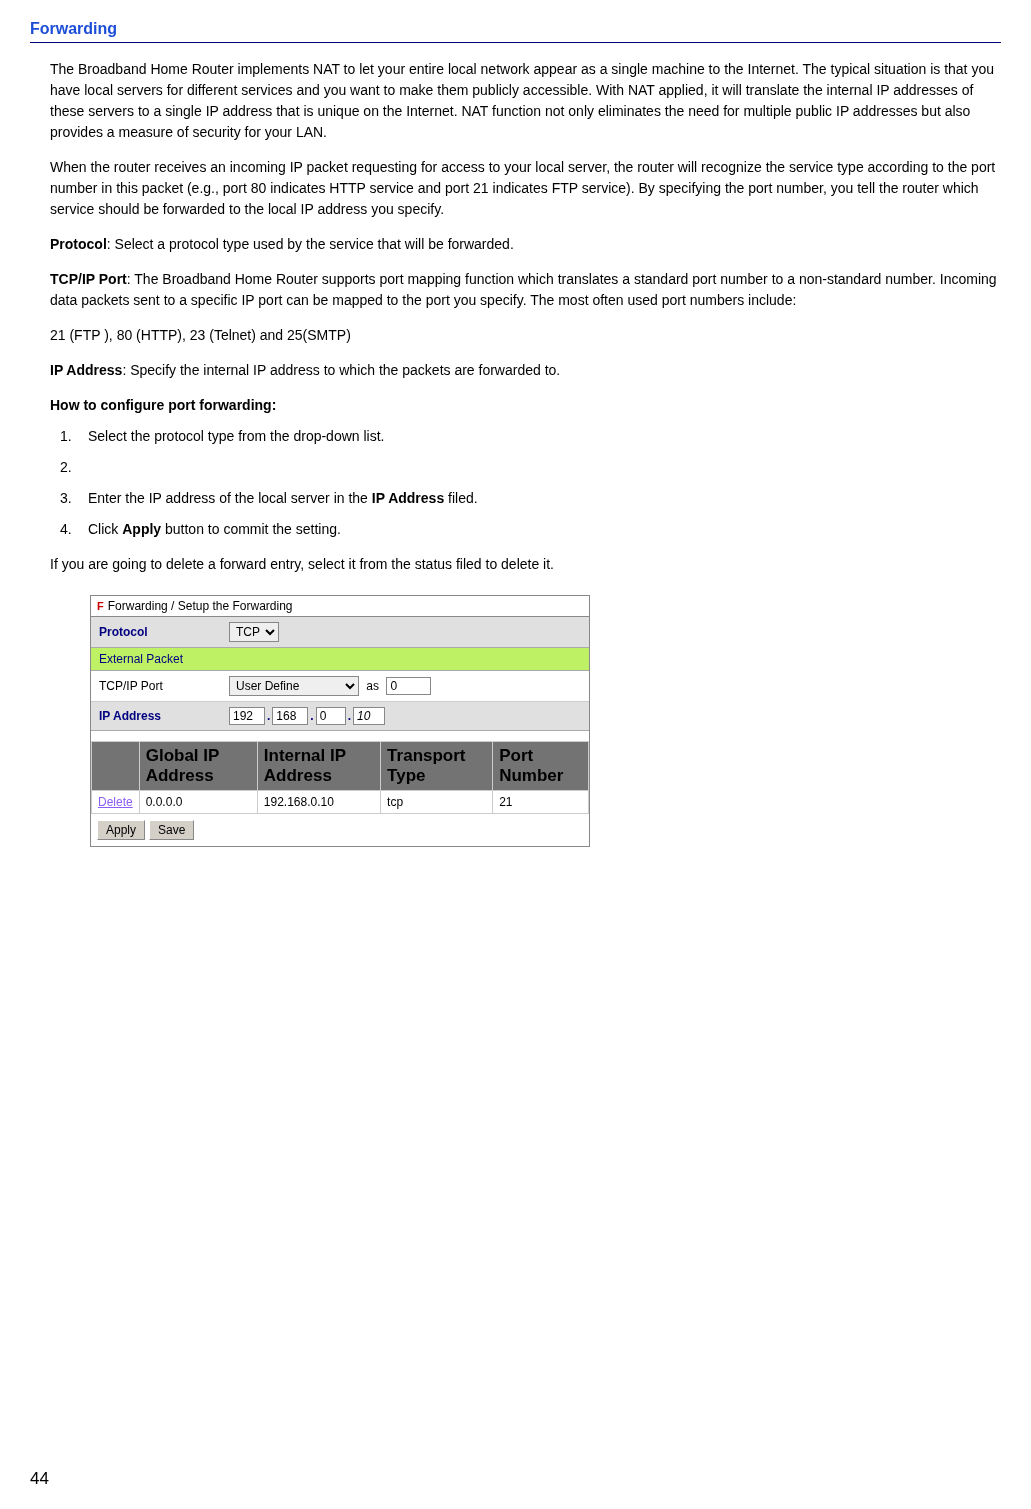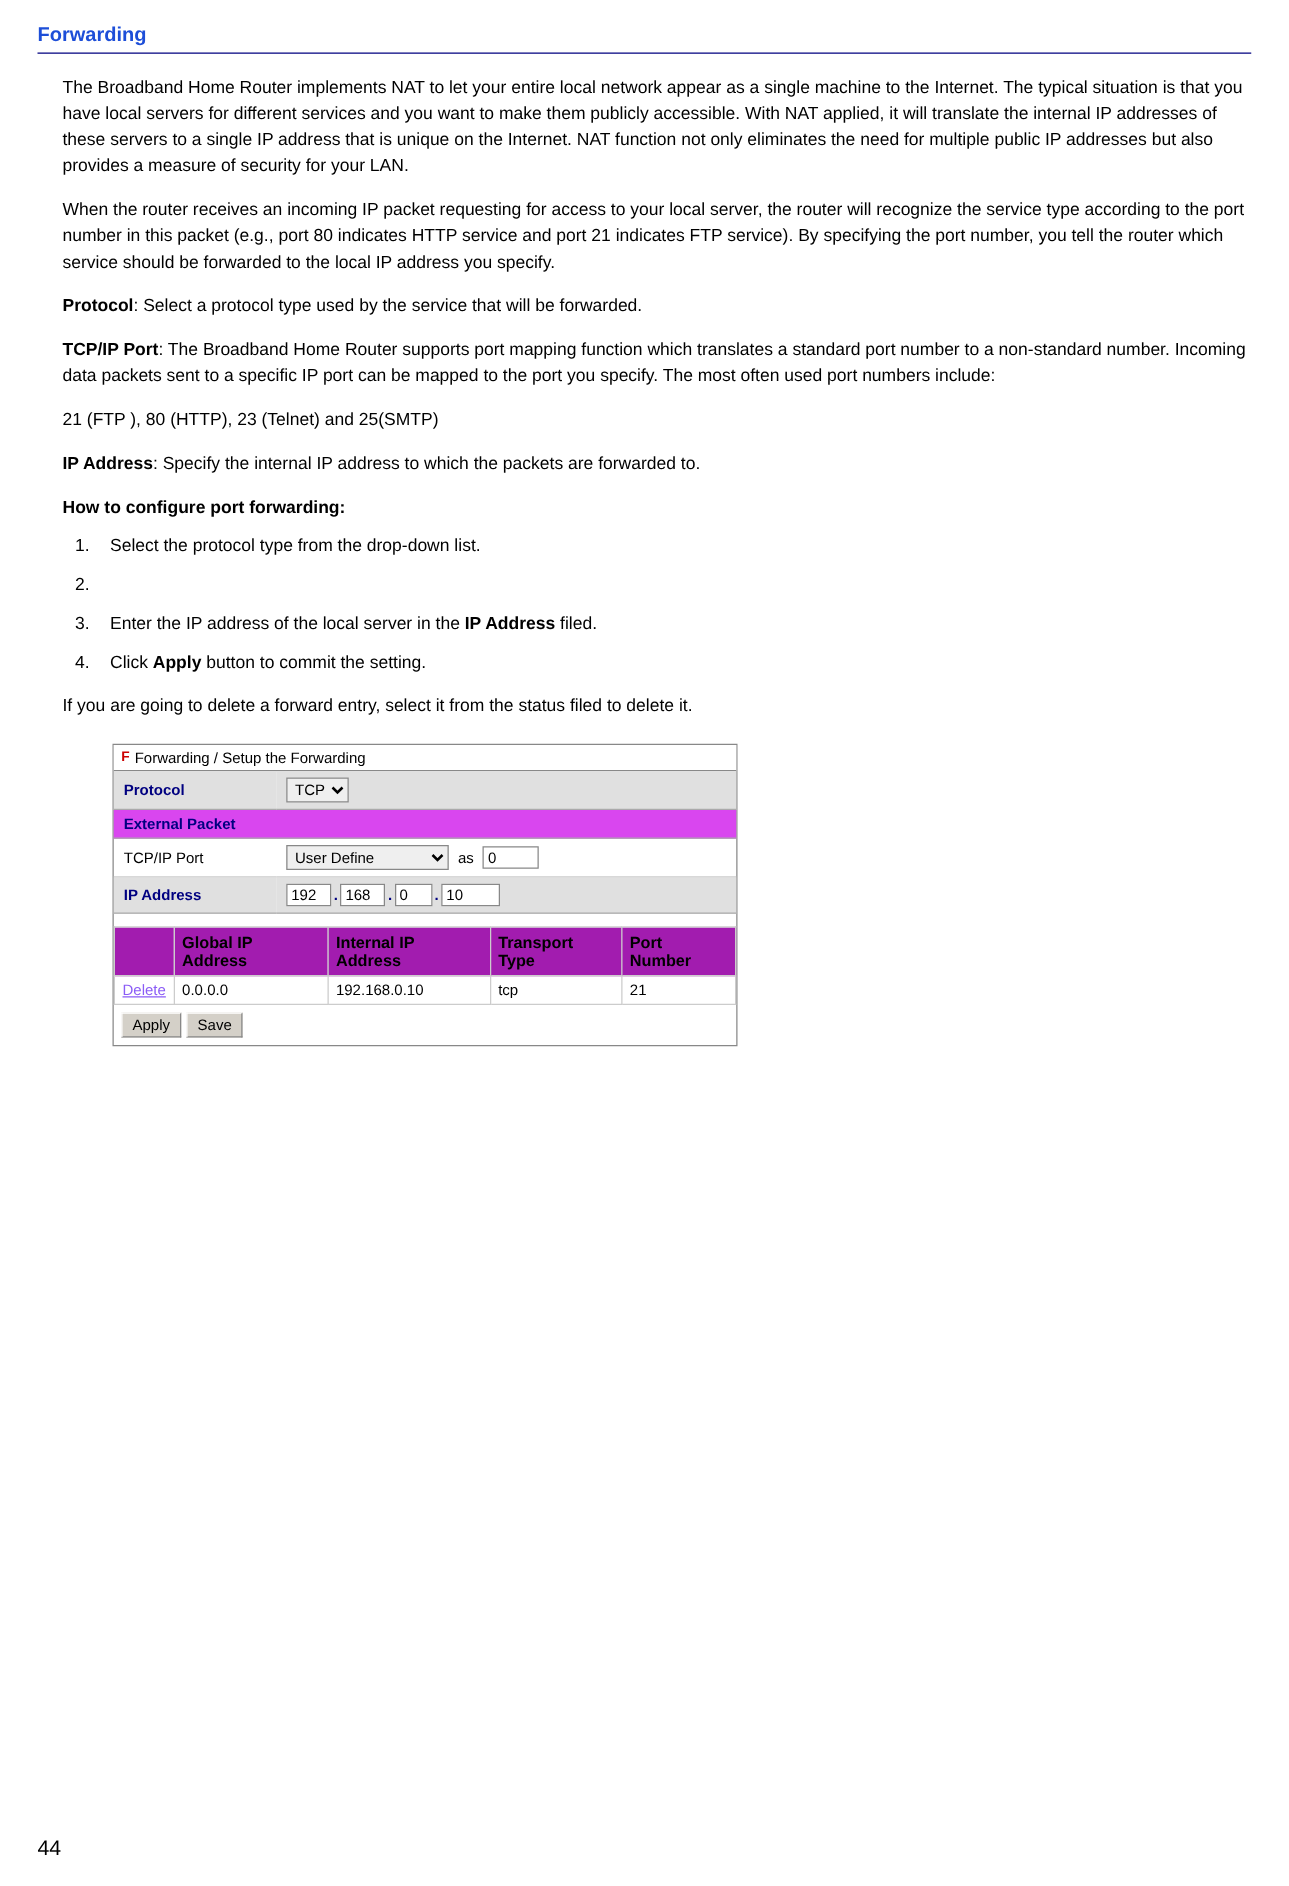--- a/index.html
+++ b/index.html
@@ -78,22 +78,22 @@
     .form-table tr.row-header td {
       background: #e0e0e0;
       font-weight: bold;
       color: #000080;
       border-bottom: 1px solid #aaa;
     }
     .form-table tr.row-data td {
       border-bottom: 1px solid #ccc;
     }
     .form-table tr.section-label td {
-      background: #d946ef;
-      font-weight: bold;
+      background: #bef264;
+      font-weight: normal;
       color: #000080;
       border-bottom: 1px solid #aaa;
       padding: 4px 8px;
     }
     .form-table input[type="text"] {
       border: 1px solid #888;
       padding: 1px 3px;
       font-size: 12px;
       width: 50px;
     }
@@ -112,24 +112,24 @@
     }
     .ip-dot {
       font-weight: bold;
     }
     .data-table {
       width: 100%;
       border-collapse: collapse;
       margin-top: 8px;
     }
     .data-table th {
-      background: #a21caf;
+      background: #737373;
       border: 1px solid #ccc;
       padding: 4px 6px;
-      font-size: 13px;
+      font-size: 17px;
       font-weight: bold;
       text-align: left;
       vertical-align: top;
     }
     .data-table td {
       border: 1px solid #ccc;
       padding: 4px 6px;
       font-size: 12px;
     }
     .delete-link {
@@ -244,21 +244,21 @@
       <tr class="row-header">
         <td>IP Address</td>
         <td>
           <div class="ip-inputs">
             <input type="text" value="192" style="width: 36px;">
             <span class="ip-dot">.</span>
             <input type="text" value="168" style="width: 36px;">
             <span class="ip-dot">.</span>
             <input type="text" value="0" style="width: 30px;">
             <span class="ip-dot">.</span>
-            <input type="text" value="10" style="width: 47px;">
+            <input type="text" value="10" style="width: 32px; font-style: italic;">
           </div>
         </td>
       </tr>
     </tbody>
       </table>
 
     <table class="data-table" style="margin-top:10px;">
       <thead>
         <tr>
           <th></th>

